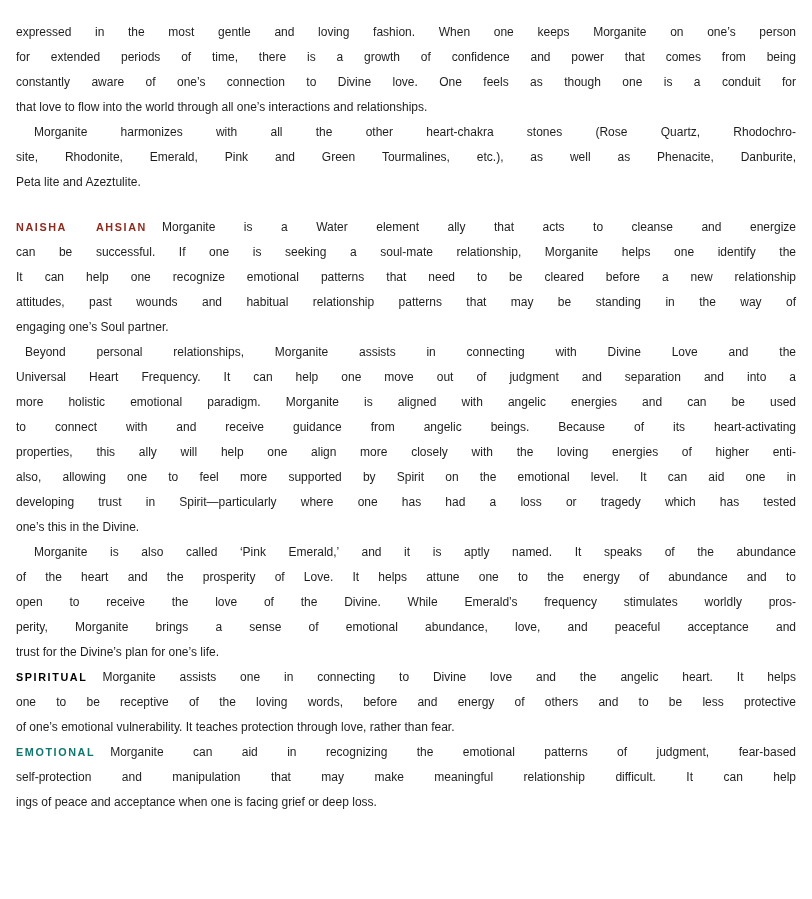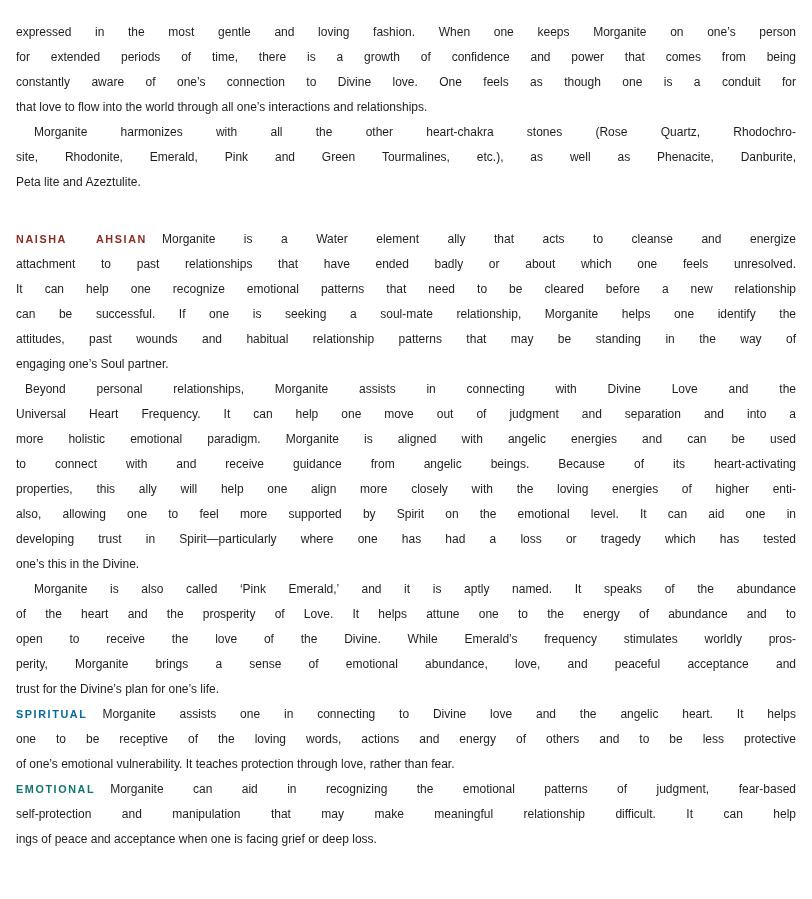--- a/index.html
+++ b/index.html
@@ -40,25 +40,24 @@
       <div class="line">expressed in the most gentle and loving fashion. When one keeps Morganite on one’s person</div>
       <div class="line">for extended periods of time, there is a growth of confidence and power that comes from being</div>
       <div class="line">constantly aware of one’s connection to Divine love. One feels as though one is a conduit for</div>
       <div class="line last">that love to flow into the world through all one’s interactions and relationships.</div>
     </div>
     <div class="paragraph">
       <div class="line" style="text-indent: 18px;">Morganite harmonizes with all the other heart-chakra stones (Rose Quartz, Rhodochro-</div>
       <div class="line">site, Rhodonite, Emerald, Pink and Green Tourmalines, etc.), as well as Phenacite, Danburite,</div>
       <div class="line last">Peta lite and Azeztulite.</div>
     </div>
-    <div class="paragraph" style="margin-top: 32px;">
+    <div class="paragraph" style="margin-top: 20px;">
       <div class="line"><span class="run-in-heading" style="color: rgb(142, 43, 30);">NAISHA AHSIAN</span><span>Morganite is a Water element ally that acts to cleanse and energize</span></div>
-      <div class="line">attachment to past relationships that have ended badly or about which one feels unresolved.</div>
+      <div class="line">can be successful. If one is seeking a soul-mate relationship, Morganite helps one identify the</div>
       <div class="line">It can help one recognize emotional patterns that need to be cleared before a new relationship</div>
-      <div class="line">can be successful. If one is seeking a soul-mate relationship, Morganite helps one identify the</div>
       <div class="line">attitudes, past wounds and habitual relationship patterns that may be standing in the way of</div>
       <div class="line last">engaging one’s Soul partner.</div>
     </div>
     <div class="paragraph">
       <div class="line" style="text-indent: 9px;">Beyond personal relationships, Morganite assists in connecting with Divine Love and the</div>
       <div class="line">Universal Heart Frequency. It can help one move out of judgment and separation and into a</div>
       <div class="line">more holistic emotional paradigm. Morganite is aligned with angelic energies and can be used</div>
       <div class="line">to connect with and receive guidance from angelic beings. Because of its heart-activating</div>
       <div class="line">properties, this ally will help one align more closely with the loving energies of higher enti-</div>
       <div class="line">also, allowing one to feel more supported by Spirit on the emotional level. It can aid one in</div>
@@ -66,22 +65,22 @@
       <div class="line last">one’s this in the Divine.</div>
     </div>
     <div class="paragraph">
       <div class="line" style="text-indent: 18px;">Morganite is also called ‘Pink Emerald,’ and it is aptly named. It speaks of the abundance</div>
       <div class="line">of the heart and the prosperity of Love. It helps attune one to the energy of abundance and to</div>
       <div class="line">open to receive the love of the Divine. While Emerald’s frequency stimulates worldly pros-</div>
       <div class="line">perity, Morganite brings a sense of emotional abundance, love, and peaceful acceptance and</div>
       <div class="line last">trust for the Divine’s plan for one’s life.</div>
     </div>
     <div class="paragraph">
-      <div class="line"><span class="run-in-heading" style="color: #0369a1;">SPIRITUAL</span><span>Morganite assists one in connecting to Divine love and the angelic heart. It helps</span></div>
-      <div class="line">one to be receptive of the loving words, actions and energy of others and to be less protective</div>
+      <div class="line"><span class="run-in-heading" style="color: #000000;">SPIRITUAL</span><span>Morganite assists one in connecting to Divine love and the angelic heart. It helps</span></div>
+      <div class="line">one to be receptive of the loving words, before and energy of others and to be less protective</div>
       <div class="line last">of one’s emotional vulnerability. It teaches protection through love, rather than fear.</div>
     </div>
     <div class="paragraph">
       <div class="line"><span class="run-in-heading" style="color: #0f766e;">EMOTIONAL</span><span>Morganite can aid in recognizing the emotional patterns of judgment, fear-based</span></div>
       <div class="line">self-protection and manipulation that may make meaningful relationship difficult. It can help</div>
       <div class="line last">ings of peace and acceptance when one is facing grief or deep loss.</div>
     </div>
   </div>
 
 </body></html>

